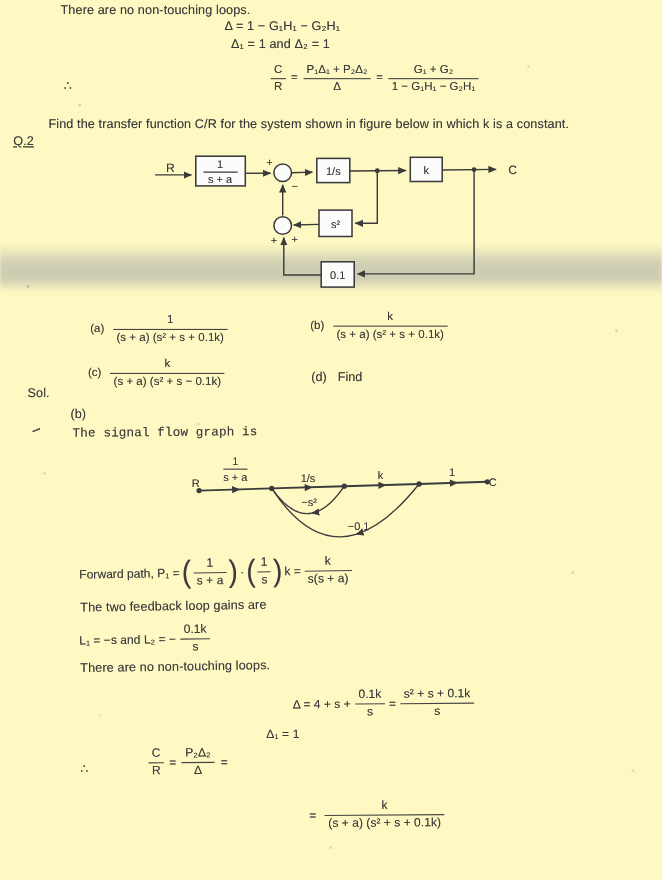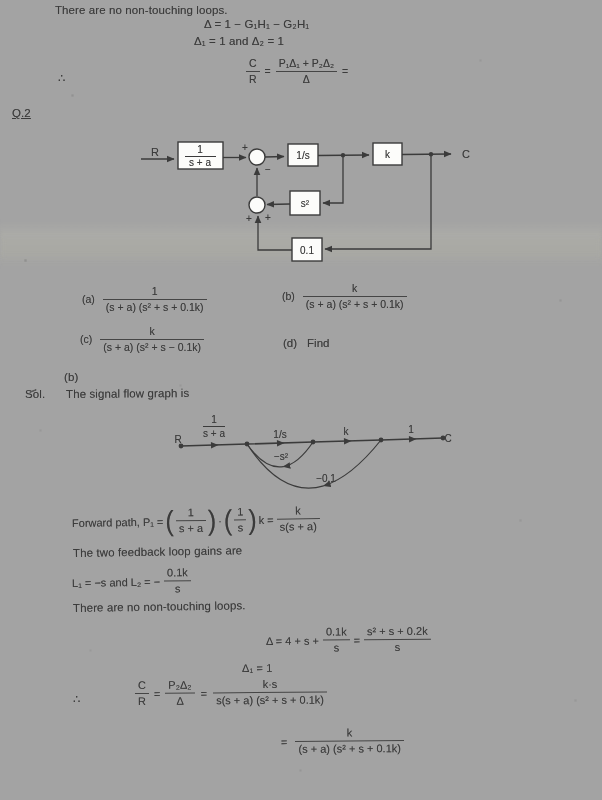--- a/index.html
+++ b/index.html
@@ -1,18 +1,18 @@
 <!DOCTYPE html>
 <html><head>
 <meta charset="utf-8">
 <style>
   html,body{margin:0;padding:0;background:#e8e8e6;}
   .page{
     position:relative;width:602px;height:800px;overflow:hidden;
-    background:#a3a3a3;color:#3b3b3b;
+    background:#fef9c3;color:#3b3b3b;
     font-family:"Liberation Sans","DejaVu Sans",sans-serif;
     text-shadow:0 0 .6px rgba(59,59,59,.5);
   }
   .t{position:absolute;font-size:11.5px;letter-spacing:.1px;white-space:nowrap;}
   .eqrow{position:absolute;display:flex;align-items:center;gap:5px;white-space:nowrap;font-size:11px;}
   .f10{font-size:10.5px;}
   .frac{display:inline-flex;flex-direction:column;align-items:stretch;text-align:center;line-height:1.22;}
   .fn{display:block;padding:0 3px 1px;border-bottom:1.1px solid #454545;}
   .fd{display:block;padding:1px 3px 0;}
   .bigp{font-size:25px;font-weight:400;line-height:1;transform:scaleY(1.12);margin:0 -1px;}
@@ -43,37 +43,42 @@
 <body>
 
 <div class="page">
 
   <div class="band1"></div>
   <div class="band2"></div>
   <div class="speckles"></div>
 
   <div class="t" style="left:55px;top:4px;">There are no non-touching loops.</div>
   <div class="t" style="left:204px;top:18px;">Δ = 1 − G₁H₁ − G₂H₁</div>
-  <div class="t" style="left:194px;top:35px;">Δ₁ = 1 and Δ₂ = 1</div>
+  <div class="t" style="left:210px;top:35px;">Δ₁ = 1 and Δ₂ = 1</div>
   <div class="t" style="left:58px;top:71px;">∴</div>
 
   <div class="eqrow f10" style="left:246px;top:57px;gap:4px;">
     <span class="frac">
         <span class="fn">C</span>
         <span class="fd">R</span>
       </span>
     <span class="sp">=</span>
     <span class="frac">
         <span class="fn">P₁Δ₁ + P₂Δ₂</span>
         <span class="fd">Δ</span>
       </span>
     <span class="sp">=</span>
-  </div>
-
-  <div class="t" style="left:12px;top:107px;text-decoration:underline;">Q.2</div>
+    <span class="frac">
+        <span class="fn">G₁ + G₂</span>
+        <span class="fd">1 − G₁H₁ − G₂H₁</span>
+      </span>
+  </div>
+
+  <div class="t" style="left:12px;top:123px;text-decoration:underline;">Q.2</div>
+  <div class="t" style="left:44px;top:107px;">Find the transfer function C/R for the system shown in figure below in which k is a constant.</div>
 
   <svg style="left:100px;top:130px;" width="400" height="140" viewBox="0 0 400 140">
     <defs>
       <marker id="ah" markerUnits="userSpaceOnUse" markerWidth="8" markerHeight="8" refX="7" refY="4" orient="auto">
         <path d="M0,0.7 L7.6,4 L0,7.3 Z" fill="#3b3b3b"></path>
       </marker>
     </defs>
     <g>
       <line class="ln" x1="41" y1="29" x2="74" y2="29" marker-end="url(#ah)"></line>
       <line class="ln" x1="123" y1="27.5" x2="146" y2="27.5" marker-end="url(#ah)"></line>
@@ -131,24 +136,24 @@
     <span class="frac">
         <span class="fn">k</span>
         <span class="fd">(s + a) (s² + s − 0.1k)</span>
       </span>
   </div>
   <div class="eqrow" style="left:283px;top:337px;gap:10px;font-size:11.5px;">
     <span>(d)</span>
     <span>Find</span>
   </div>
 
-  <div class="t" style="left:25px;top:388px;text-align:right;">Sol.</div>
+  <div class="t" style="left:25px;top:352px;text-align:right;">Sol.</div>
   <div class="tick"></div>
   <div class="t" style="left:64px;top:371px;">(b)</div>
-  <div class="t r05" style="left:66px;top:388px;">The signal flow graph is</div>
+  <div class="t r05" style="left:66px;top:388px;font-family:Liberation Mono, monospace;">The signal flow graph is</div>
 
   <svg style="left:140px;top:400px;" width="350" height="102" viewBox="0 0 350 102">
     <defs>
       <marker id="ah2" markerUnits="userSpaceOnUse" markerWidth="8" markerHeight="8" refX="7" refY="4" orient="auto">
         <path d="M0,0.7 L7.6,4 L0,7.3 Z" fill="#3b3b3b"></path>
       </marker>
     </defs>
     <g>
       <polyline class="ln2" points="41,46 107,44 173,42 241,40 303,38"></polyline>
       <polygon class="dotp" points="0,-3.3 7.4,0 0,3.3" transform="translate(71,45.2) rotate(-1.8)"></polygon>
@@ -216,44 +221,40 @@
   <div class="t r1" style="left:73px;top:602px;">There are no non-touching loops.</div>
 
   <div class="eqrow r05" style="left:266px;top:626px;gap:4px;">
     <span>Δ = 4 + s +</span>
     <span class="frac">
         <span class="fn">0.1k</span>
         <span class="fd">s</span>
       </span>
     <span>=</span>
     <span class="frac">
-        <span class="fn">s² + s + 0.2k</span>
+        <span class="fn">s² + s + 0.1k</span>
         <span class="fd">s</span>
       </span>
   </div>
 
   <div class="t r05" style="left:242px;top:662px;font-size:11px;">Δ₁ = 1</div>
 
   <div class="t" style="left:73px;top:692px;">∴</div>
 
   <div class="eqrow r05" style="left:135px;top:679px;gap:5px;">
     <span class="frac">
         <span class="fn">C</span>
         <span class="fd">R</span>
       </span>
     <span>=</span>
     <span class="frac">
         <span class="fn">P₂Δ₂</span>
         <span class="fd">Δ</span>
       </span>
     <span class="sp">=</span>
-    <span class="frac">
-        <span class="fn">k·s</span>
-        <span class="fd">s(s + a) (s² + s + 0.1k)</span>
-      </span>
   </div>
 
   <div class="eqrow r05" style="left:281px;top:727px;gap:8px;">
     <span>=</span>
     <span class="frac">
         <span class="fn">k</span>
         <span class="fd">(s + a) (s² + s + 0.1k)</span>
       </span>
   </div>
 

